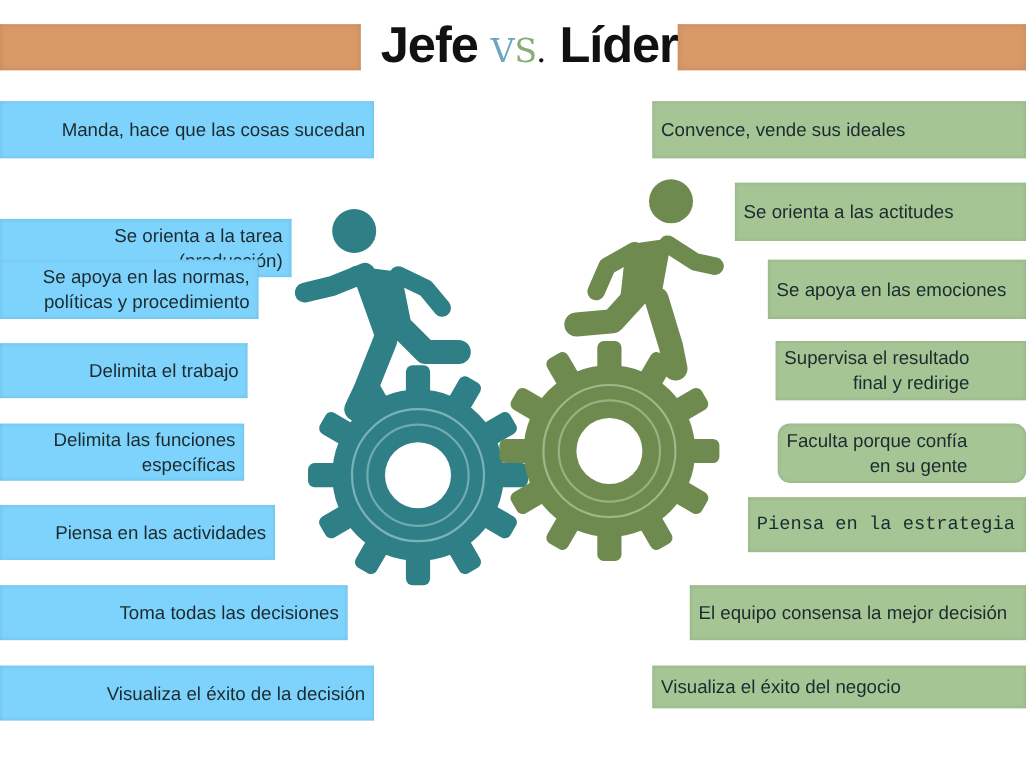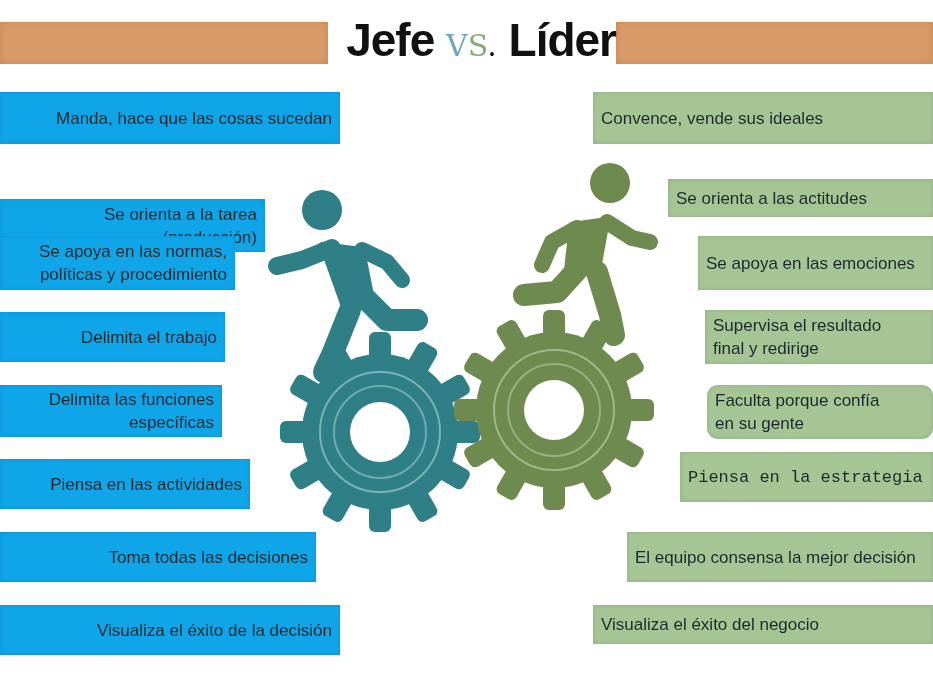--- a/index.html
+++ b/index.html
@@ -21,22 +21,22 @@
     .title .vs { font-family: "DejaVu Serif", serif; font-weight: normal; font-size: 30px; letter-spacing: 0; }
     .title .v { color: #6aa6bd; }
     .title .s { color: #8aab78; }
     .title .dot { color: #111; }
 
     .box {
       position: absolute; display: flex; align-items: center; font-size: 17px; line-height: 23px;
       box-sizing: border-box;
       box-shadow: inset 0 0 4px rgba(0,0,0,0.12);
     }
-    .box.left { background: #0ea5e9; justify-content: flex-end; text-align: right; padding-right: 8px; left: 0; }
-    .box.right { background: #a5c595; justify-content: flex-start; text-align: left; padding-left: 8px; right: 0; }
+    .box.left { background: #7dd3fc; justify-content: flex-end; text-align: right; padding-right: 8px; left: 0; }
+    .box.right { background: #a5c595; justify-content: flex-start; text-align: right; padding-left: 8px; right: 0; }
     .box span { white-space: pre-line; }
 
     .art { position: absolute; left: 262px; top: 150px; width: 420px; height: 390px; }
   </style>
 </head>
 <body>
 
 <div class="bar-left"></div>
 <div class="bar-right"></div>
 
@@ -70,21 +70,21 @@
 <div class="box left" style="top:532px;height:50px;width:316px;">
     <span>Toma todas las decisiones</span>
   </div>
 <div class="box left" style="top:605px;height:50px;width:340px;">
     <span>Visualiza el éxito de la decisión</span>
   </div>
 
 <div class="box right" style="top:92px;height:52px;width:340px;">
     <span>Convence, vende sus ideales</span>
   </div>
-<div class="box right" style="top:179px;height:38px;width:265px;">
+<div class="box right" style="top:166px;height:53px;width:265px;">
     <span>Se orienta a las actitudes</span>
   </div>
 <div class="box right" style="top:236px;height:54px;width:235px;">
     <span>Se apoya en las emociones</span>
   </div>
 <div class="box right" style="top:310px;height:54px;width:228px;">
     <span>Supervisa el resultado
 final y redirige</span>
   </div>
 <div class="box right" style="top:385px;height:54px;width:226px;border-radius:11px;">

